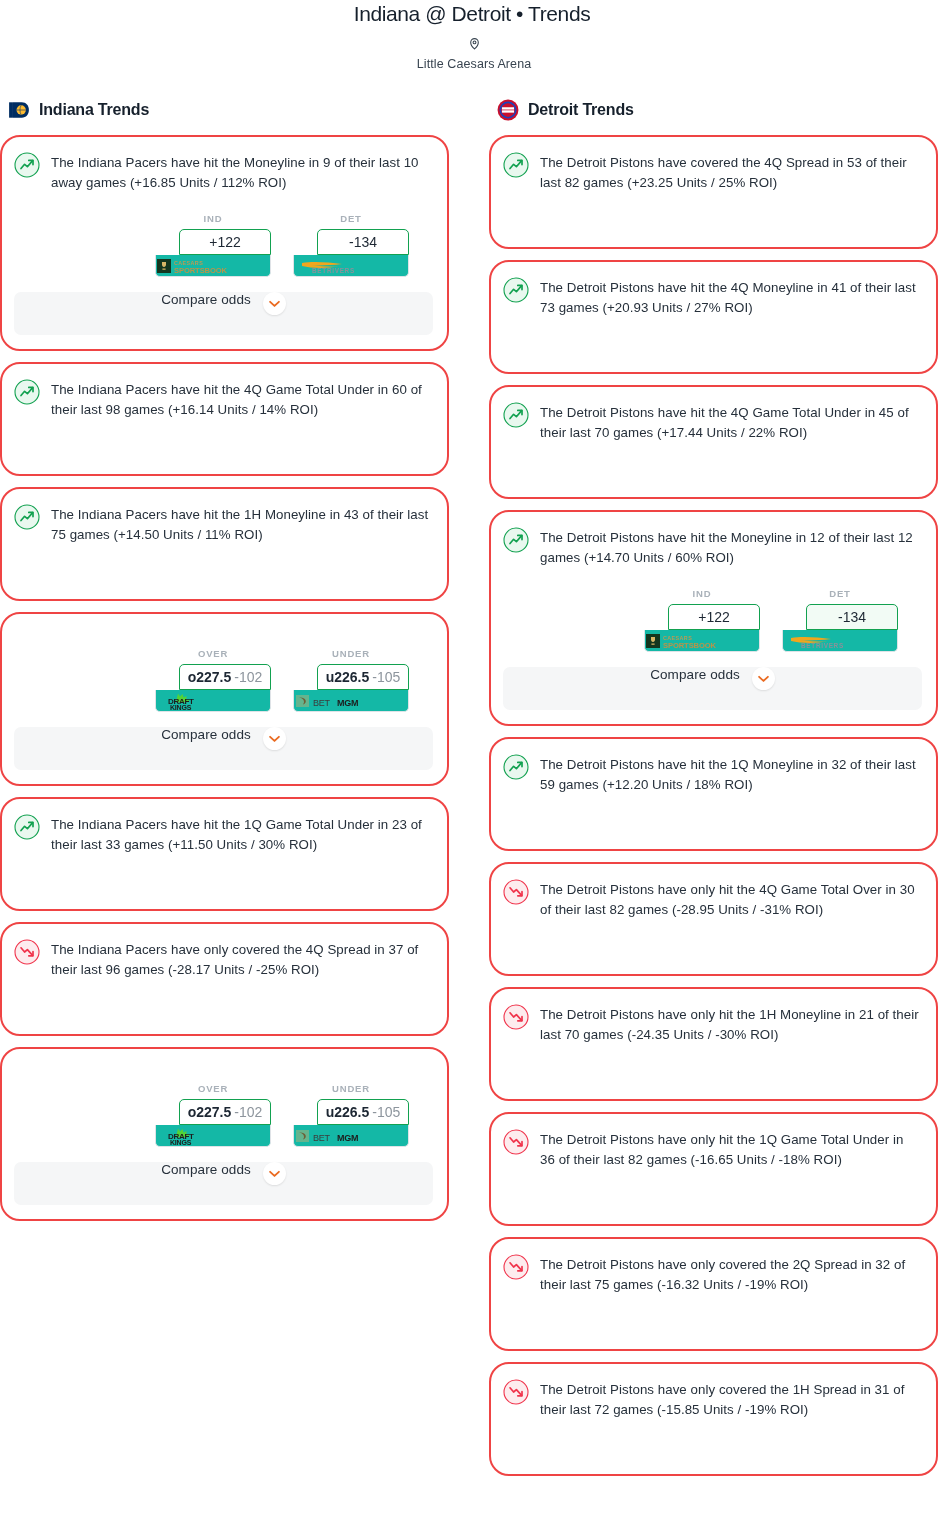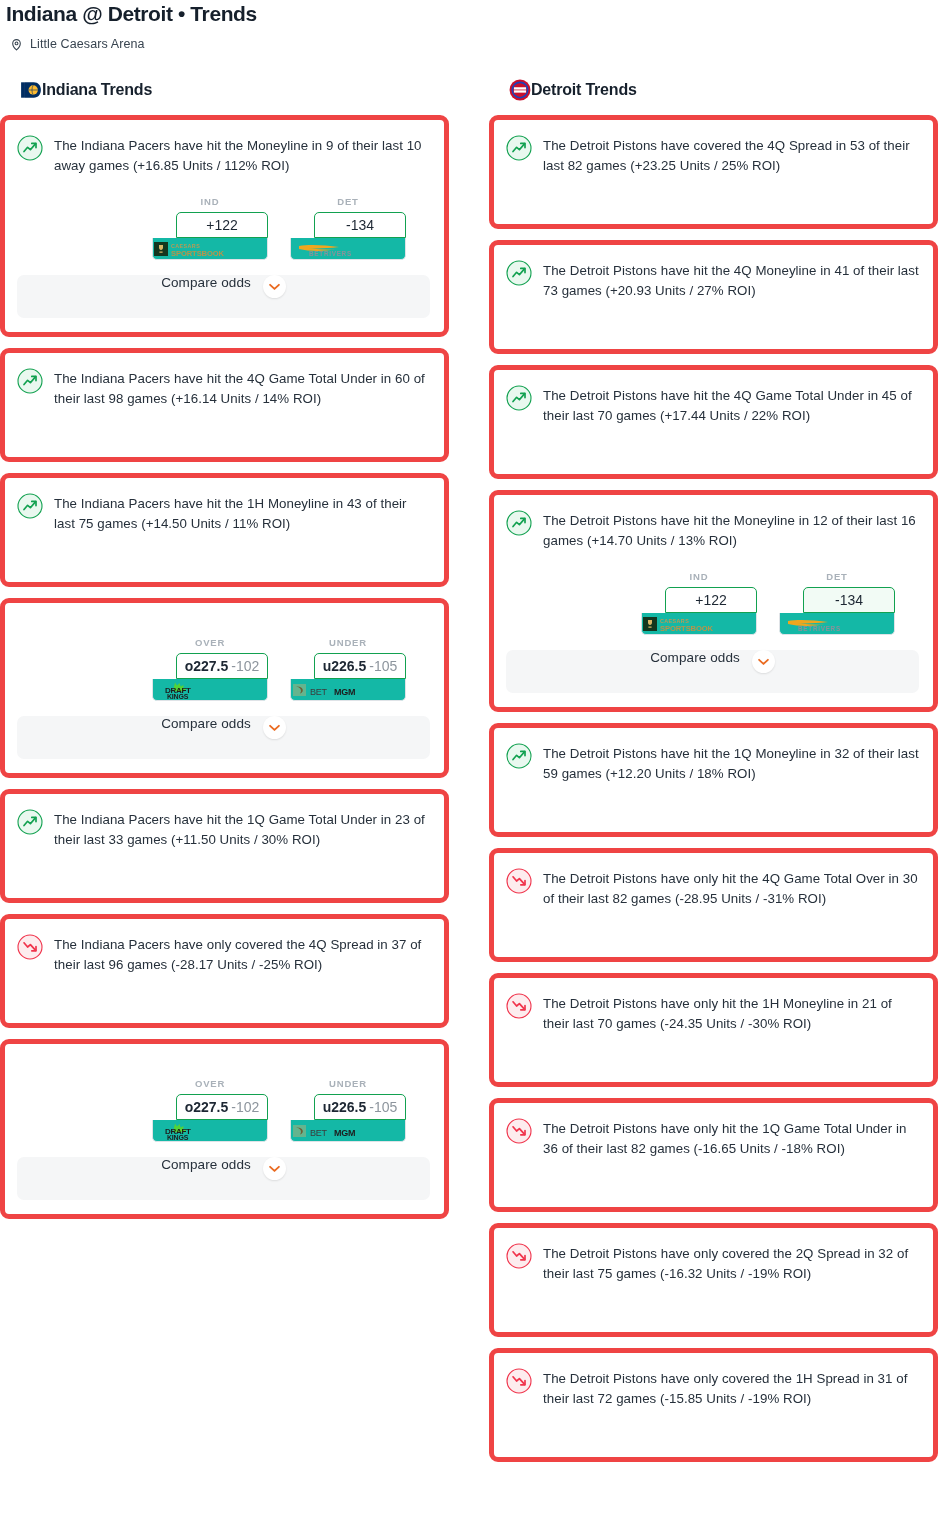--- a/index.html
+++ b/index.html
@@ -11,65 +11,68 @@
     font-family: "Liberation Sans", sans-serif;
     color: #1c2b3a;
     -webkit-font-smoothing: antialiased;
   }
 
   .page { padding: 0 0 10px 0; }
 
   
   .page-title {
     font-size: 21px;
-    font-weight: bold;
+    font-weight: normal;
     letter-spacing: -0.4px;
     color: #16202c;
     padding: 2px 0 0 6px;
+    text-align: center;
   }
   .venue-row {
     display: flex;
     align-items: center;
     gap: 7px;
     padding: 11px 0 0 10px;
+    flex-direction: column;
   }
   .venue-icon { width: 13px; height: 13px; display: block; }
   .venue-text {
     font-size: 12.5px;
     color: #384450;
     letter-spacing: 0.1px;
   }
 
   
   .columns {
     display: flex;
     gap: 40px;
     padding: 28px 0 0 0;
   }
   .column { width: 449px; flex: 0 0 449px; }
   .column.right { margin-left: 0; }
 
   .col-header {
     display: flex;
     align-items: center;
-    padding-left: 20px;
+    gap: 9px;
+    padding-left: 8px;
     margin-bottom: 14px;
   }
   .team-logo { width: 22px; height: 22px; flex: 0 0 22px; display: block; }
   .col-header-title {
     font-size: 16px;
     font-weight: bold;
     color: #16202c;
     letter-spacing: -0.2px;
   }
 
   
   .trend-card {
-    border: 5px solid #ef4444;
-    border-radius: 9px;
+    border: 2px solid #ef4444;
+    border-radius: 20px;
     background: #fff;
     margin-bottom: 11px;
     padding: 14px 14px 14px 12px;
     min-height: 114px;
     position: relative;
   }
   .trend-card.tall { min-height: 124px; }
 
   .trend-row { display: flex; align-items: flex-start; gap: 11px; }
 
@@ -403,21 +406,21 @@
               <div class="trend-text">The Detroit Pistons have hit the 4Q Game Total Under in 45 of their last 70 games (+17.44 Units / 22% ROI)</div>
             </div>
           </div>
           <div class="trend-card tall">
             <div class="trend-row">
               <span class="trend-icon"><svg viewBox="0 0 26 26" width="26" height="26">
                   <circle cx="13" cy="13" r="12" fill="#e9f8ef" stroke="#12a150" stroke-width="1.1"></circle>
                   <path d="M7 16.5l3.6-4.2 2.8 2.4L18.6 8.6" stroke="#12a150" stroke-width="1.7" fill="none" stroke-linecap="round" stroke-linejoin="round"></path>
                   <path d="M14.8 8.4h4.2v4.2" stroke="#12a150" stroke-width="1.7" fill="none" stroke-linecap="round" stroke-linejoin="round"></path>
                 </svg></span>
-              <div class="trend-text">The Detroit Pistons have hit the Moneyline in 12 of their last 16 games (+14.70 Units / 13% ROI)</div>
+              <div class="trend-text">The Detroit Pistons have hit the Moneyline in 12 of their last 12 games (+14.70 Units / 60% ROI)</div>
             </div>
             <div class="odds-block">
               <div class="odds-col">
                 <div class="odds-label">IND</div>
                 <div class="odds-price">
                   <span>+122</span>
                 </div>
                 <div class="odds-book">
                   <svg class="book-svg" width="80" height="18" viewBox="0 0 80 18">
                     <rect x="1" y="2" width="14" height="14" fill="#14361f"></rect>

